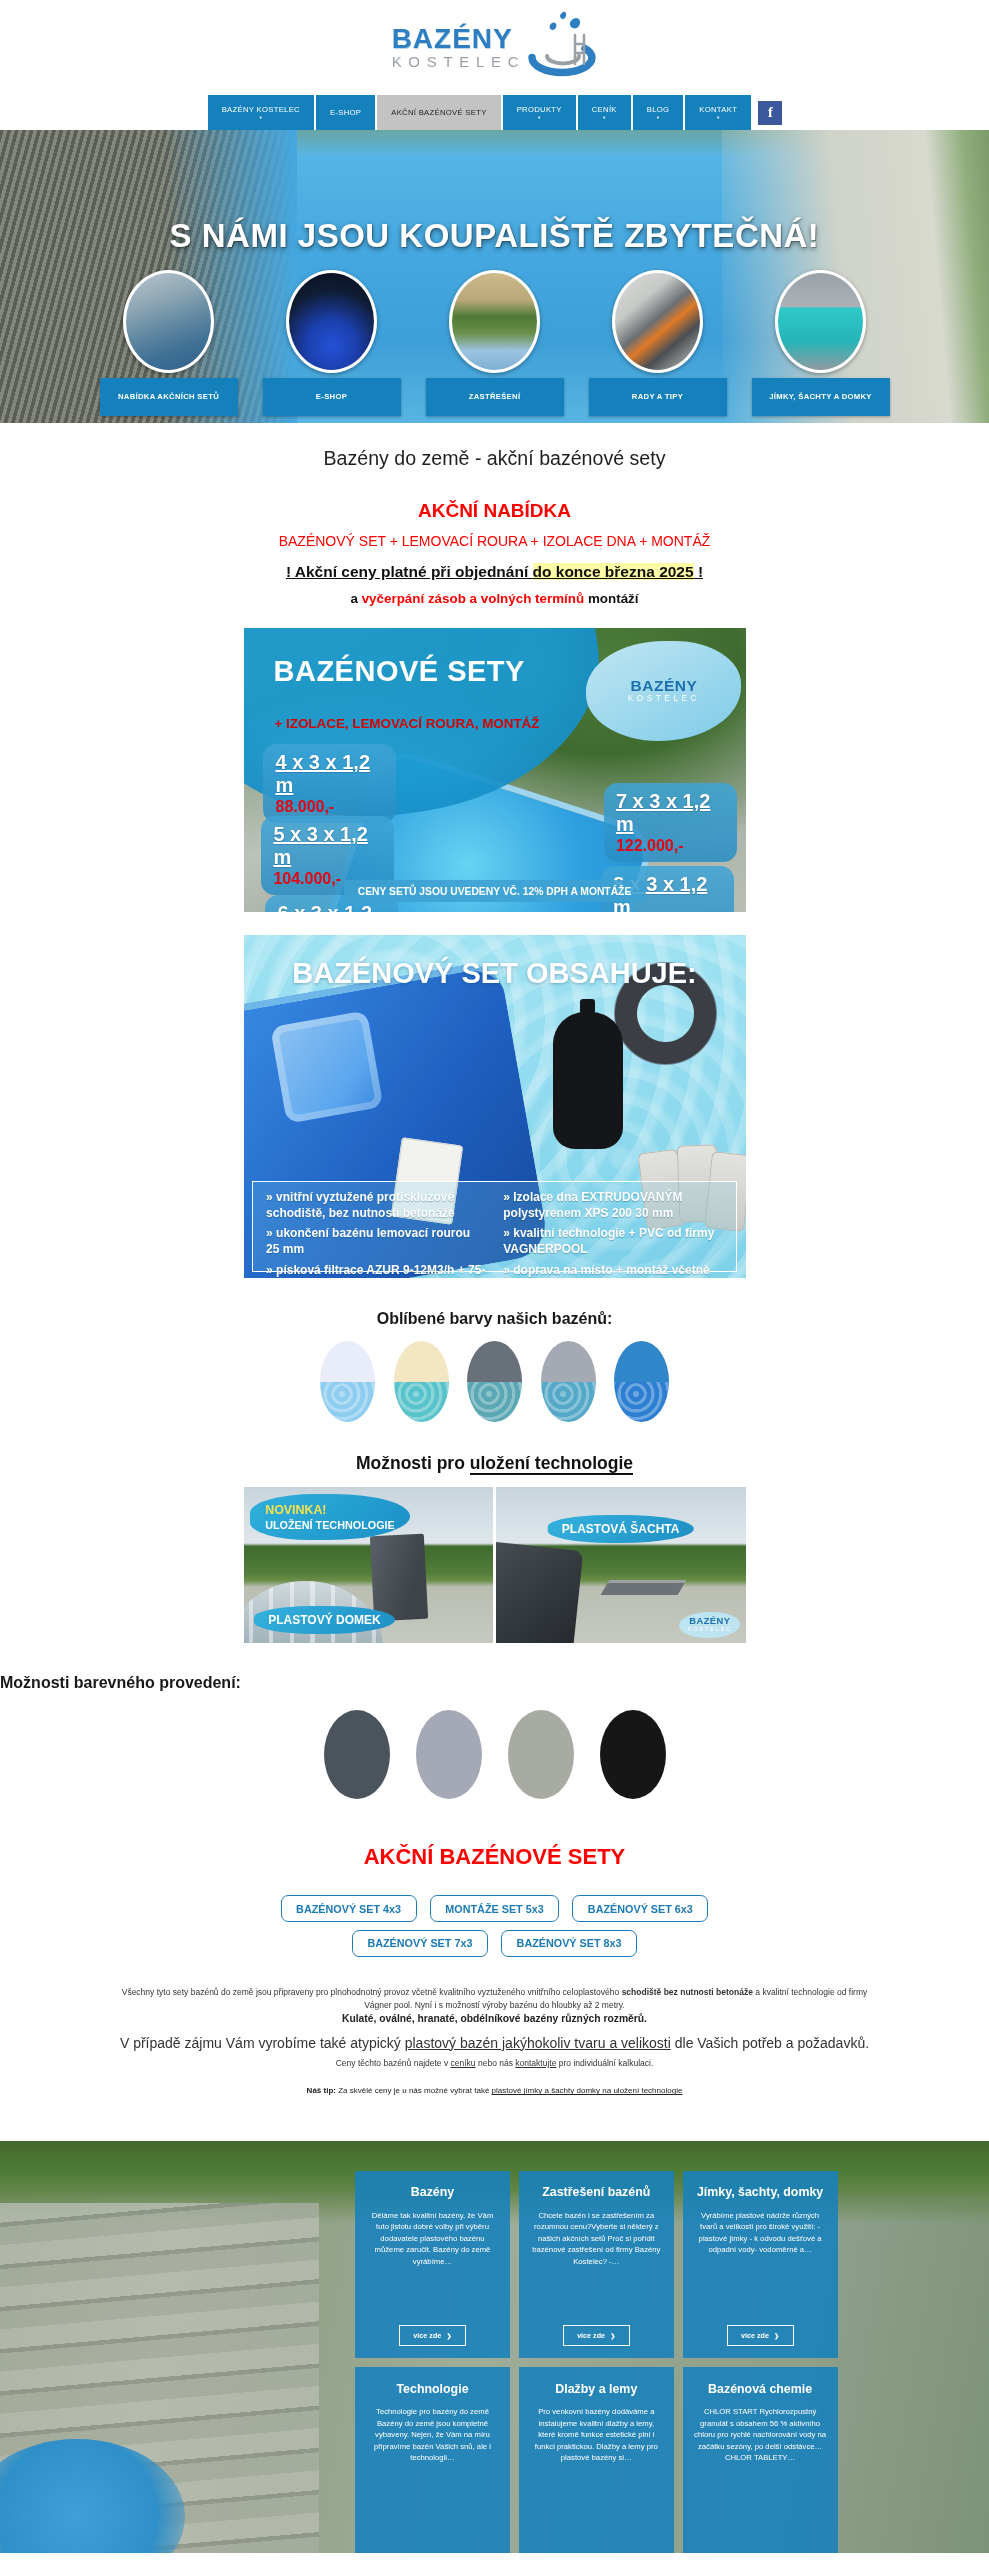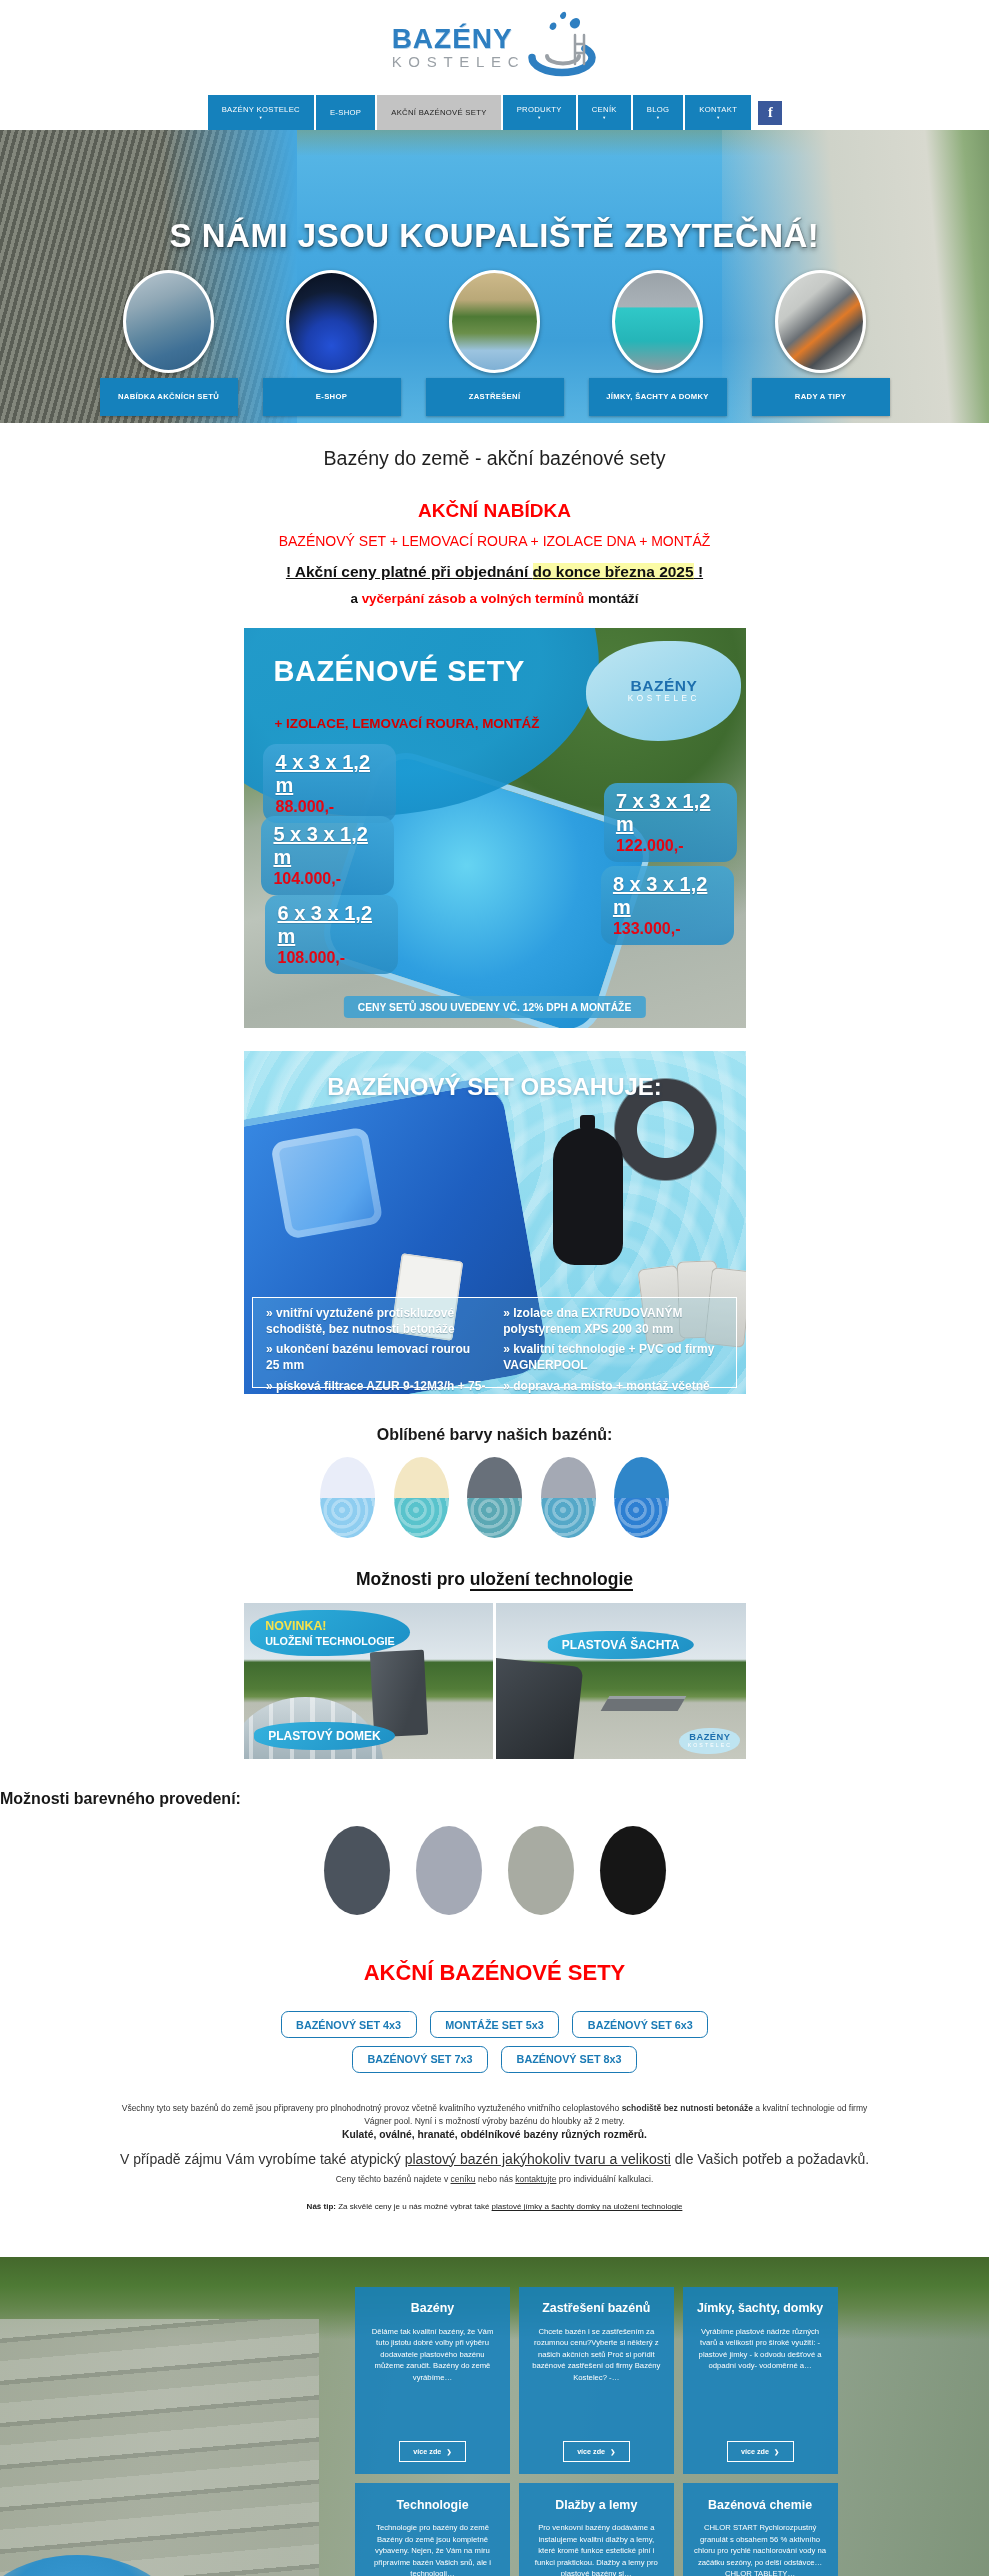--- a/index.html
+++ b/index.html
@@ -55,21 +55,21 @@
   .intro { height:205px; text-align:center; padding-top:24px; }
   .intro h1 { font-size:19.6px; font-weight:400; color:#1f1f1f; }
   .intro .red-1 { margin-top:30px; font-size:19px; font-weight:bold; color:#fe0000; }
   .intro .red-2 { margin-top:11.3px; font-size:14px; color:#fe0000; }
   .intro .promo { margin-top:13.4px; font-size:15.5px; font-weight:bold; color:#111; text-decoration:underline; }
   .intro .promo .hl { background:#fbfba5; }
   .intro .sub { margin-top:10.3px; font-size:13.4px; font-weight:bold; color:#111; }
   .intro .sub .red { color:#fe0000; }
 
   
-  .banner1 { width:502px; height:400px; margin:0 auto; position:relative; overflow:hidden;
+  .banner1 { width:502px; height:284px; margin:0 auto; position:relative; overflow:hidden;
     background:
       radial-gradient(ellipse at 72% 12%, #4e7d3a 0%, #3f6b2f 26%, rgba(63,107,47,0) 55%),
       linear-gradient(165deg, #7ea05c 0%, #5d8743 20%, #9fae9b 38%, #bcc4ba 55%, #aab3a9 72%, #b8beb4 100%); }
   .banner1 .pool { position:absolute; left:98px; top:155px; width:289px; height:222px;
     transform:rotate(18deg); border:6.2px solid #9fd4ee; border-radius:36px;
     background:radial-gradient(circle at 40% 40%, #66d4f2 0%, #2f9fe0 55%, #1f8fd0 100%); }
   .banner1 .blob { position:absolute; left:-57px; top:-103px; width:412px; height:289px;
     background:radial-gradient(closest-side, #1b9ad2 72%, #1790c9 100%); border-radius:48%;
     transform:rotate(-8deg); opacity:.93; }
   .b1-title { position:absolute; left:30px; top:27px; font-size:29px; font-weight:800; color:#fff; letter-spacing:0.5px; }
@@ -95,21 +95,21 @@
   .banner2 { width:502px; height:343px; margin:0 auto; position:relative; overflow:hidden;
     background:
       repeating-radial-gradient(circle at 30% 25%, rgba(255,255,255,.22) 0 8.2px, rgba(255,255,255,0) 14.4px 30px),
       repeating-radial-gradient(circle at 75% 65%, rgba(255,255,255,.18) 0 7.2px, rgba(255,255,255,0) 13.4px 27px),
       linear-gradient(180deg,#9fe2f2,#7fd2ea); }
   .b2-pool { position:absolute; left:-36px; top:49px; width:319px; height:299px; transform:rotate(-10deg);
     border-radius:36px; border-top:7.2px solid #6fb7e8;
     background:linear-gradient(135deg,#3b8fe8 0%,#1e5fc0 60%,#164a9e 100%); }
   .b2-steps { position:absolute; left:82px; top:20.6px; width:98px; height:98px; border-radius:13.4px;
     background:linear-gradient(135deg,#8fc2f2,#5aa6ee 70%,#3b86dc); box-shadow:inset 0 0 0 7.2px rgba(255,255,255,.25); }
-  .b2-title { position:absolute; top:21.6px; width:100%; text-align:center; font-size:24px; font-weight:800;
+  .b2-title { position:absolute; top:21.6px; width:100%; text-align:center; font-size:29px; font-weight:800;
     color:#fff; text-shadow:0 1px 3.1px rgba(0,60,100,.35); }
   .b2-hose { position:absolute; right:15.5px; top:14.4px; width:129px; height:129px; border-radius:50%;
     background:radial-gradient(circle, rgba(0,0,0,0) 28px, #3b3e44 29px 50px, rgba(0,0,0,0) 52px); }
   .b2-filter { position:absolute; left:309px; top:77px; width:70px; height:137px; background:#15161a;
     border-radius:32px 32px 21.6px 21.6px; }
   .b2-filter:before { content:""; position:absolute; top:-13.4px; left:27px; width:15.5px; height:15.5px; background:#15161a; border-radius:3.1px; }
   .b2-skimmer { position:absolute; left:152px; top:206px; width:62px; height:80px; background:#f2f2ef;
     transform:rotate(8deg); border-radius:4.1px; box-shadow:inset 0 0 0 1.5px #d8d8d4; }
   .b2-bag { position:absolute; width:40px; height:77px; background:linear-gradient(180deg,#e3e3df,#c9c9c4);
     border-radius:6.2px; box-shadow:inset 0 0 0 1px #b8b8b2; }
@@ -262,26 +262,26 @@
     </div>
     <div class="hero-tile">
       <div class="hero-circle hc2"></div>
       <div class="hero-btn">E-SHOP</div>
     </div>
     <div class="hero-tile">
       <div class="hero-circle hc3"></div>
       <div class="hero-btn">ZASTŘEŠENÍ</div>
     </div>
     <div class="hero-tile">
+      <div class="hero-circle hc5"></div>
+      <div class="hero-btn">RADY A TIPY</div>
+    </div>
+    <div class="hero-tile">
       <div class="hero-circle hc4"></div>
       <div class="hero-btn">JÍMKY, ŠACHTY A DOMKY</div>
-    </div>
-    <div class="hero-tile">
-      <div class="hero-circle hc5"></div>
-      <div class="hero-btn">RADY A TIPY</div>
     </div>
   </div>
 </section>
 
 <section class="intro">
   <h1>Bazény do země - akční bazénové sety</h1>
   <div class="red-1">AKČNÍ NABÍDKA</div>
   <div class="red-2">BAZÉNOVÝ SET + LEMOVACÍ ROURA + IZOLACE DNA + MONTÁŽ</div>
   <div class="promo">
     <span>! Akční ceny platné při objednání </span><span class="hl">do konce března 2025</span><span> !</span>

